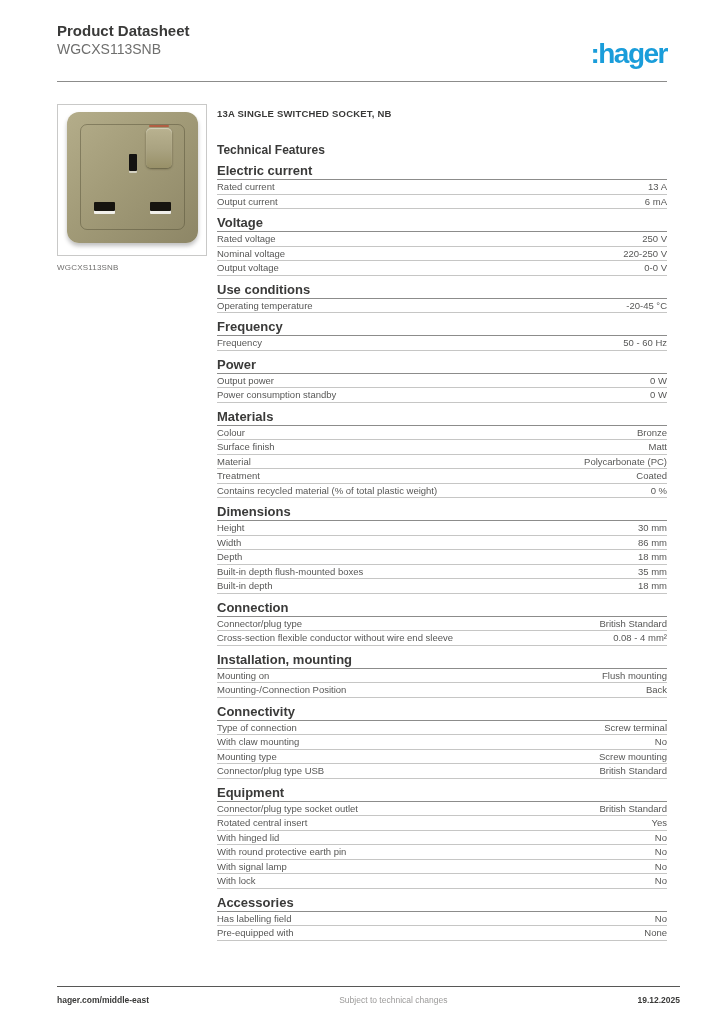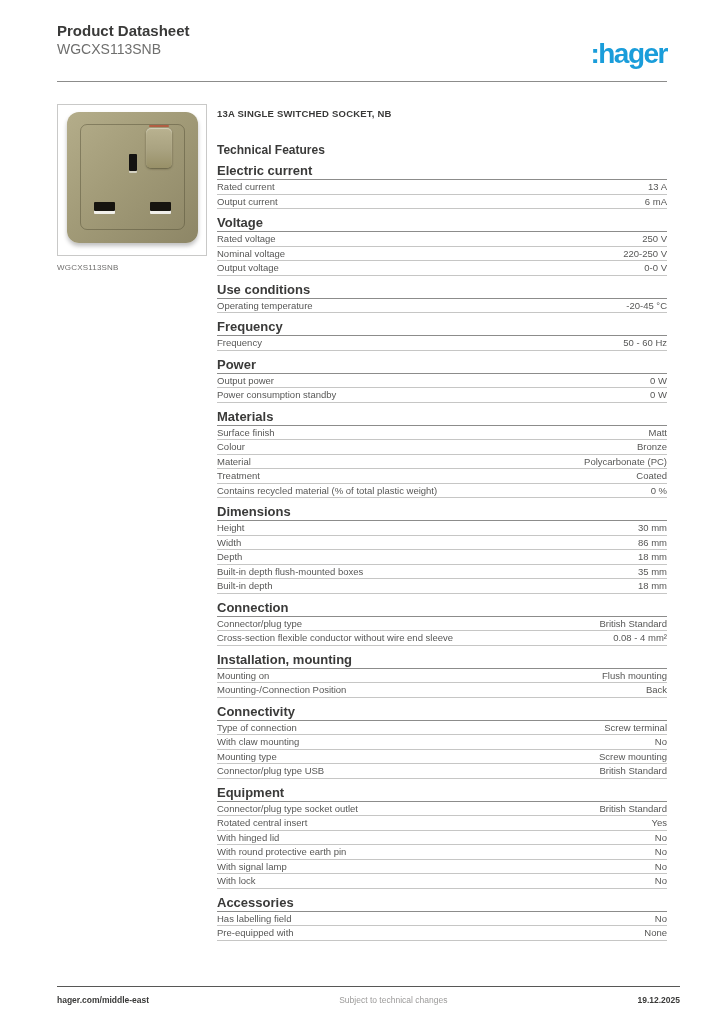--- a/index.html
+++ b/index.html
@@ -253,26 +253,26 @@
               <span class="spec-value">0 W</span>
             </div>
             <div class="spec-row">
               <span class="spec-label">Power consumption standby</span>
               <span class="spec-value">0 W</span>
             </div>
           </section>
           <section class="spec-section">
             <div class="section-title">Materials</div>
             <div class="spec-row">
+              <span class="spec-label">Colour</span>
+              <span class="spec-value">Bronze</span>
+            </div>
+            <div class="spec-row">
               <span class="spec-label">Surface finish</span>
               <span class="spec-value">Matt</span>
-            </div>
-            <div class="spec-row">
-              <span class="spec-label">Colour</span>
-              <span class="spec-value">Bronze</span>
             </div>
             <div class="spec-row">
               <span class="spec-label">Material</span>
               <span class="spec-value">Polycarbonate (PC)</span>
             </div>
             <div class="spec-row">
               <span class="spec-label">Treatment</span>
               <span class="spec-value">Coated</span>
             </div>
             <div class="spec-row">

